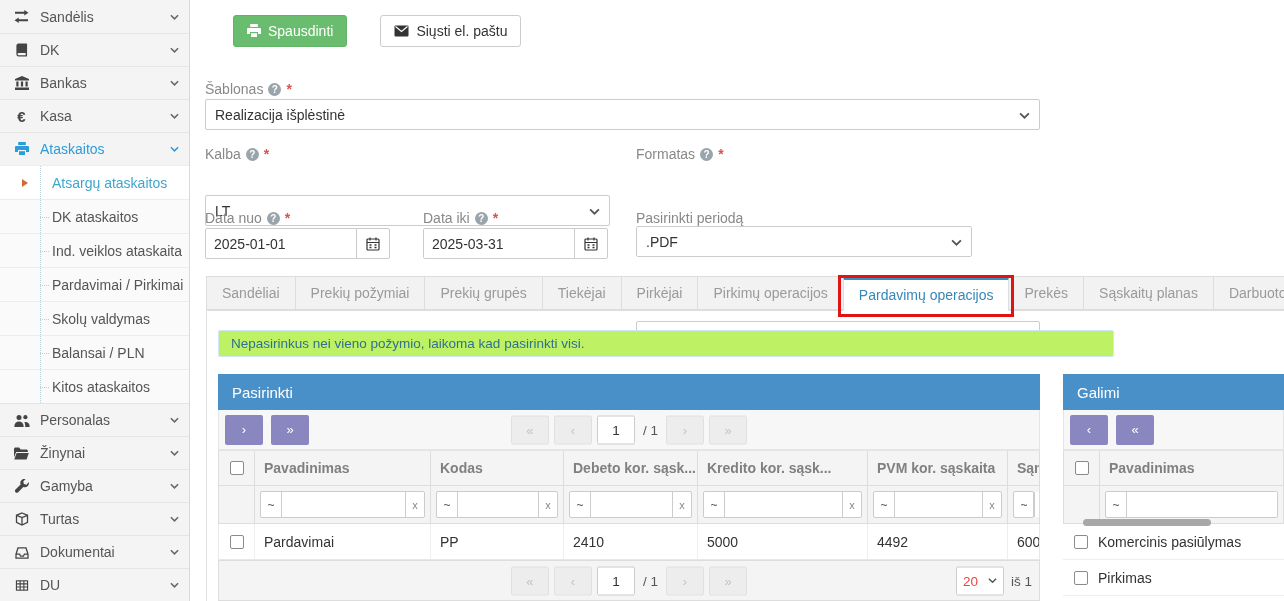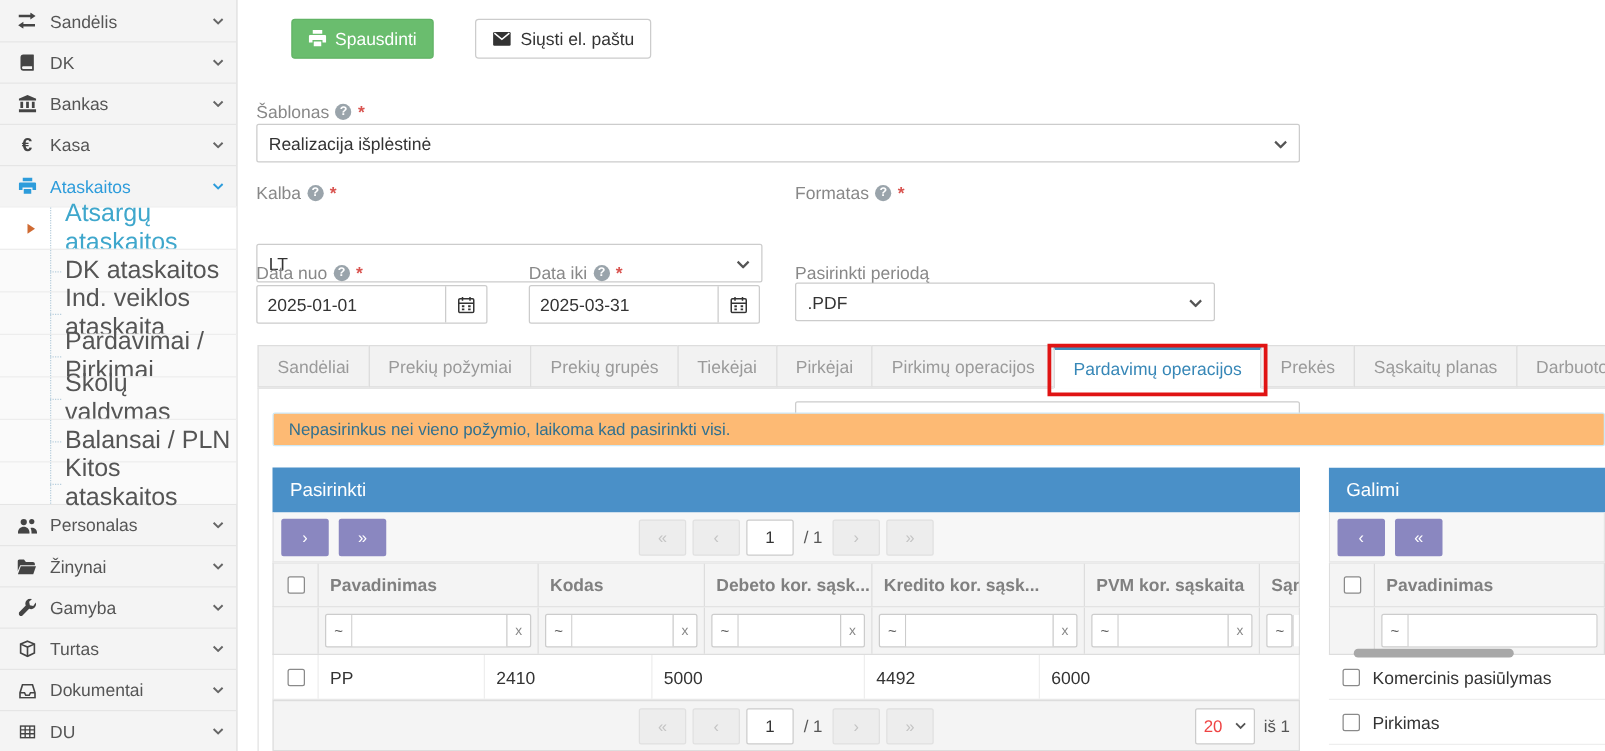--- a/index.html
+++ b/index.html
@@ -9,21 +9,21 @@
 
   
   .sidebar { position:absolute; left:0; top:0; width:190px; height:601px; background:#f9f9f9; border-right:1px solid #d9d9d9; }
   .side-item { height:33px; display:flex; align-items:center; gap:9px; padding:0 10px 0 12px; background:#f4f4f4; border-top:1px solid #e5e5e5; color:#555; font-size:14px; cursor:pointer; }
   .side-item:first-child { border-top:none; }
   .side-item .s-ico { width:19px; display:flex; justify-content:center; color:#444; flex:none; }
   .side-item .chev { margin-left:auto; color:#666; }
   .side-item.active-parent { color:#2d9cdb; font-weight:normal; }
   .side-item.active-parent .s-ico, .side-item.active-parent .chev { color:#2d9cdb; }
   .submenu { background:#fbfbfb; }
-  .sub-item { height:34px; display:flex; align-items:center; padding-left:52px; position:relative; color:#555; font-size:20px; background:#fafafa; border-top:1px solid #ededed; cursor:pointer; }
+  .sub-item { height:34px; display:flex; align-items:center; padding-left:52px; position:relative; color:#555; font-size:14px; background:#fafafa; border-top:1px solid #ededed; cursor:pointer; }
   .sub-item::before { content:""; position:absolute; left:40px; top:0; bottom:0; border-left:1px dotted #b9cfdd; }
   .sub-item::after { content:""; position:absolute; left:40px; top:50%; width:9px; border-top:1px dotted #b9cfdd; }
   .sub-item.active { background:#ffffff; color:#3fa7cc; }
   .sub-item.active::after { display:none; }
   .sub-caret { position:absolute; left:22px; top:50%; margin-top:-4px; width:0; height:0; border-left:6px solid #cf6a32; border-top:4px solid transparent; border-bottom:4px solid transparent; }
 
   
   svg { display:block; }
   .euro-glyph { font-size:15px; font-weight:bold; line-height:1; }
 
@@ -46,21 +46,21 @@
   .dgrp .cal-addon { width:33px; border-left:1px solid #ccc; display:flex; align-items:center; justify-content:center; color:#333; cursor:pointer; }
 
   
   .tabbar { left:206px; top:276px; width:1078px; height:35px; display:flex; align-items:flex-end; border-bottom:1px solid #ddd; }
   .tab { height:34px; display:flex; align-items:center; padding:0 15px; background:#f2f2f2; border:1px solid #ddd; margin-left:-1px; color:#9a9a9a; font-size:14px; white-space:nowrap; cursor:pointer; }
   .tab:first-child { margin-left:0; }
   .tab.active { background:#fff; color:#3787b7; border-top:3px solid #3c8dbc; border-bottom:1px solid #fff; margin-bottom:-1px; position:relative; z-index:1; }
   .red-annotation { position:absolute; left:-6px; right:-6px; top:-5px; bottom:-7px; border:3px solid #e01414; z-index:6; pointer-events:none; }
   .tab-pane-edge { left:206px; top:310px; width:1px; height:291px; background:#e2e2e2; }
 
-  .alert-info { left:218px; top:330px; width:1066px; height:27px; background:#fdba74; border:1px solid #cde8f5; border-radius:2px; color:#31708f; font-size:13.5px; display:flex; align-items:center; padding:0 12px; }
+  .alert-info { left:218px; top:330px; width:896px; height:27px; background:#bef264; border:1px solid #cde8f5; border-radius:2px; color:#31708f; font-size:13.5px; display:flex; align-items:center; padding:0 12px; }
 
   
   .panel { position:absolute; top:374px; background:#fff; }
   .panel-selected { left:218px; width:822px; height:227px; }
   .panel-available { left:1063px; width:221px; height:227px; overflow:hidden; }
   .p-header { height:36px; background:#4a90c8; color:#fff; font-size:15px; display:flex; align-items:center; padding:0 14px; }
   .p-toolbar { height:40px; background:#f7f7f7; border:1px solid #e5e5e5; border-top:none; position:relative; display:flex; align-items:center; padding:0 6px; gap:8px; }
   .pbtn { width:38px; height:30px; background:#8a87c0; color:#fff; border:none; border-radius:2px; font-size:13px; display:flex; align-items:center; justify-content:center; cursor:pointer; }
   .pager { display:flex; align-items:center; gap:5px; }
   .pager-center { position:absolute; left:50%; top:50%; transform:translate(-50%,-50%); }
@@ -469,20 +469,21 @@
             <span class="tilde">~</span>
             <input type="text" style="">
           </div>
         </div>
     </div>
 
     <div class="trow tdata">
       <div class="tcell c0">
           <input type="checkbox" class="cb" style="">
         </div>
+      <div class="tcell c1">Pardavimai</div>
       <div class="tcell c2">PP</div>
       <div class="tcell c3">2410</div>
       <div class="tcell c4">5000</div>
       <div class="tcell c5">4492</div>
       <div class="tcell c6">6000</div>
     </div>
 
     <div class="p-footer">
       <div class="pager pager-center">
         <button class="pgbtn">«</button>

